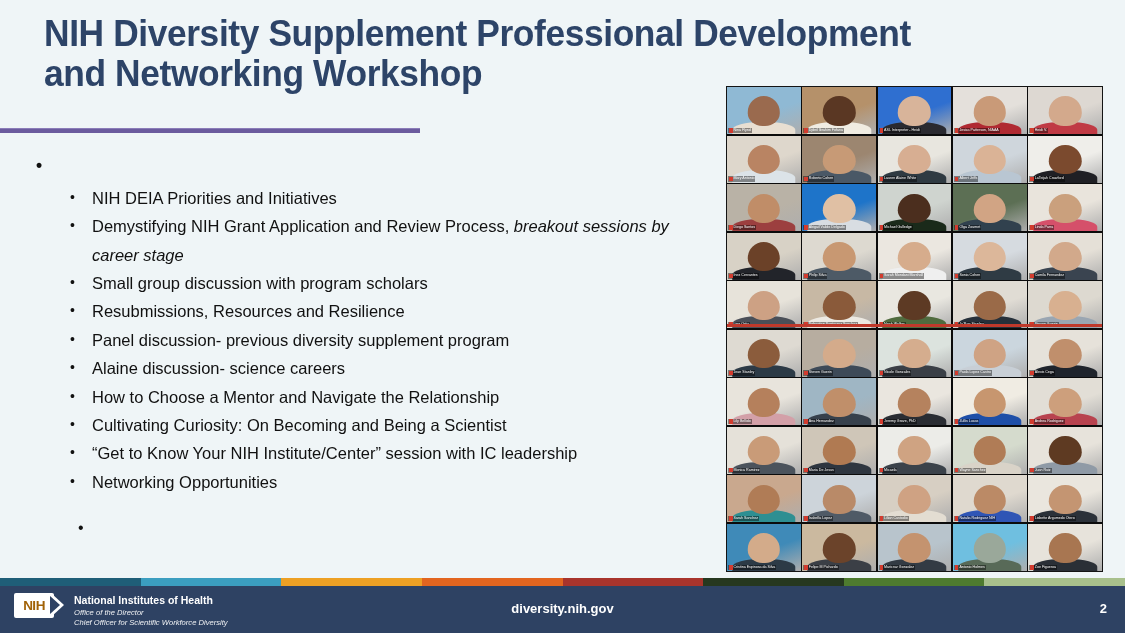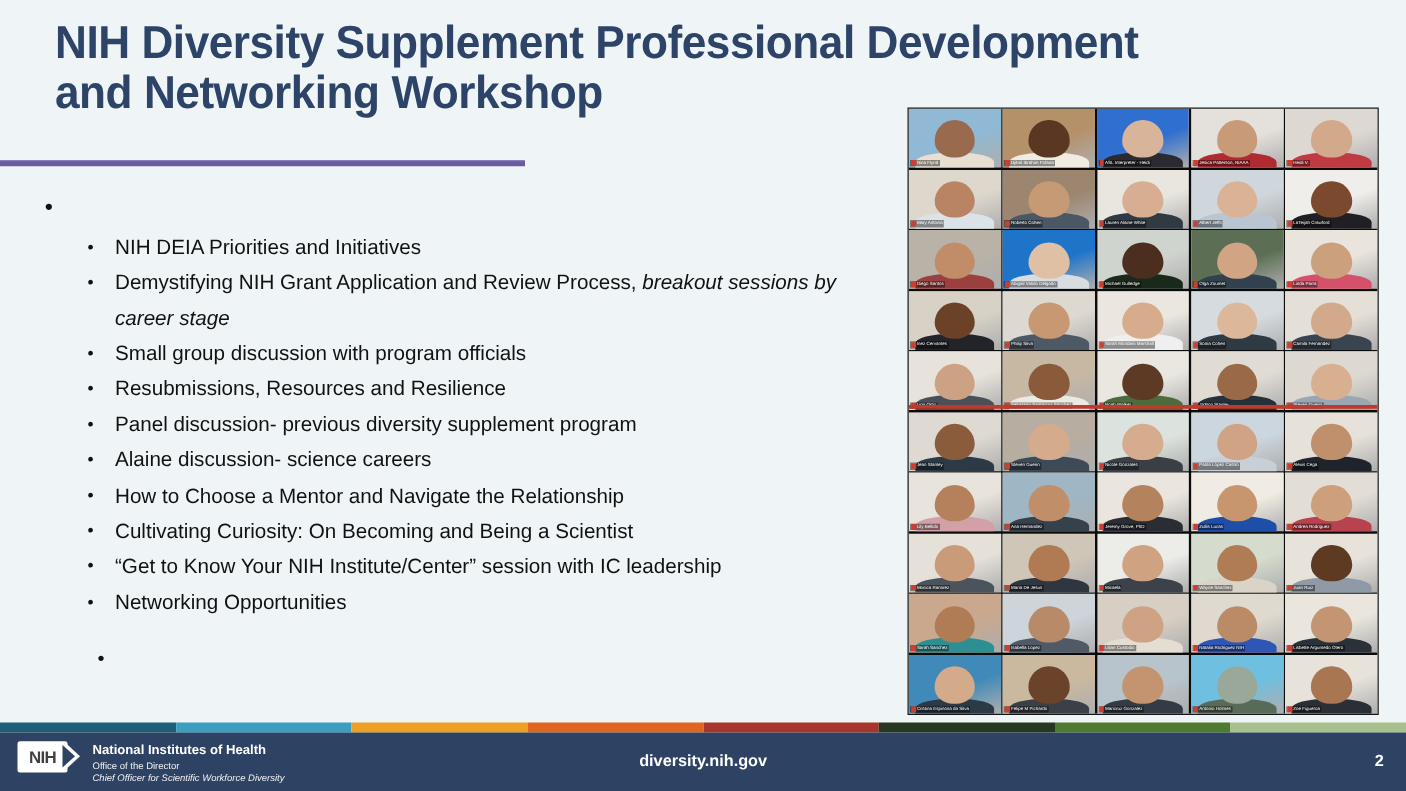--- a/index.html
+++ b/index.html
@@ -172,42 +172,42 @@
     position: absolute;
     left: 0; top: 0;
     width: 40px; height: 25px;
     background: #ffffff;
     border-radius: 2px;
     display: flex;
     align-items: center;
     justify-content: center;
     font-size: 13.5px;
     font-weight: 700;
-    color: #404040;
+    color: #a16207;
     letter-spacing: -0.5px;
   }
   #logo-mark .chev {
     position: absolute;
     left: 37px; top: 0;
     width: 0; height: 0;
     border-top: 12.5px solid transparent;
     border-bottom: 12.5px solid transparent;
     border-left: 13px solid #ffffff;
   }
   #logo-mark .chev-in {
     position: absolute;
     left: 36px; top: 3px;
     width: 0; height: 0;
     border-top: 9.5px solid transparent;
     border-bottom: 9.5px solid transparent;
     border-left: 10px solid #2e4263;
   }
   #logo-text { color: #ffffff; padding-top: 1px; }
   #logo-text .l1 { font-size: 10.5px; font-weight: 700; line-height: 1.3; }
-  #logo-text .l2 { font-size: 7.6px; line-height: 1.35; opacity: 0.93; }
+  #logo-text .l2 { font-size: 7.6px; font-style: italic; line-height: 1.35; opacity: 0.93; }
   #logo-text .l3 { font-size: 7.6px; font-style: italic; line-height: 1.35; opacity: 0.93; }
   #site {
     position: absolute;
     left: 0; right: 0; top: 15px;
     text-align: center;
     font-size: 13px;
     font-weight: 700;
     color: #ffffff;
   }
   #pageno {
@@ -238,21 +238,21 @@
         <div class="lvl2">
           <span class="bdot">•</span>
           <span class="btxt">NIH  DEIA Priorities and Initiatives</span>
         </div>
         <div class="lvl2">
           <span class="bdot">•</span>
           <span class="btxt">Demystifying NIH Grant Application  and Review Process, <i>breakout sessions by career stage</i></span>
         </div>
         <div class="lvl2">
           <span class="bdot">•</span>
-          <span class="btxt">Small  group  discussion with program  officials</span>
+          <span class="btxt">Small  group  discussion with program  scholars</span>
         </div>
         <div class="lvl2">
           <span class="bdot">•</span>
           <span class="btxt">Resubmissions,  Resources and Resilience</span>
         </div>
         <div class="lvl2">
           <span class="bdot">•</span>
           <span class="btxt">Panel discussion- previous diversity supplement  program</span>
         </div>
         <div class="lvl2">

